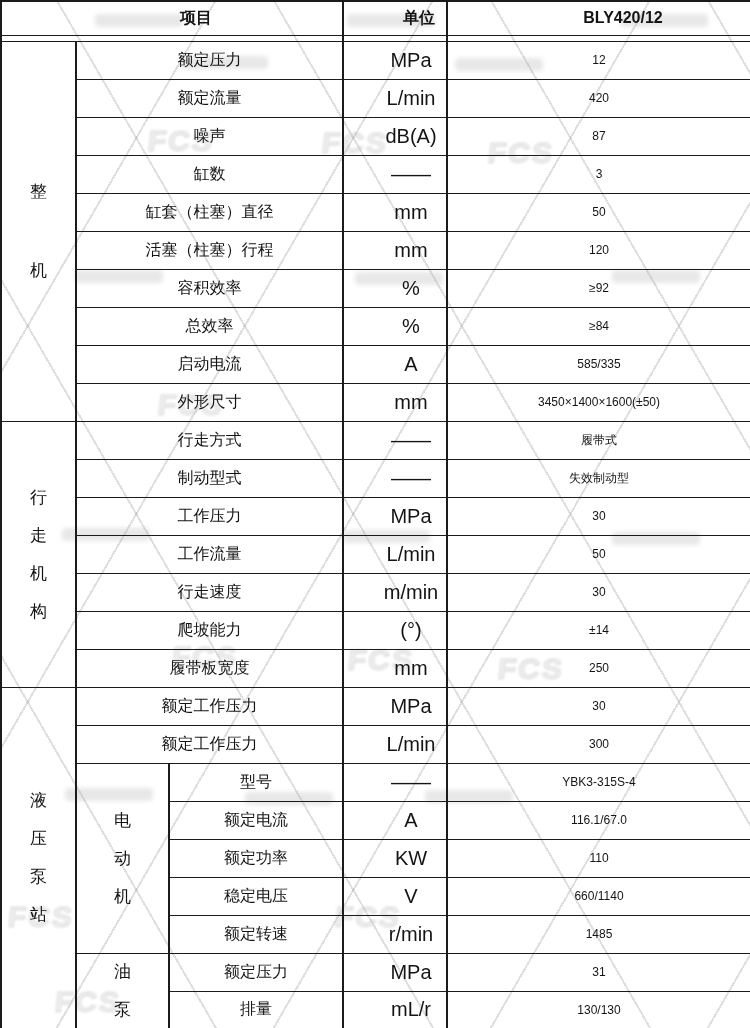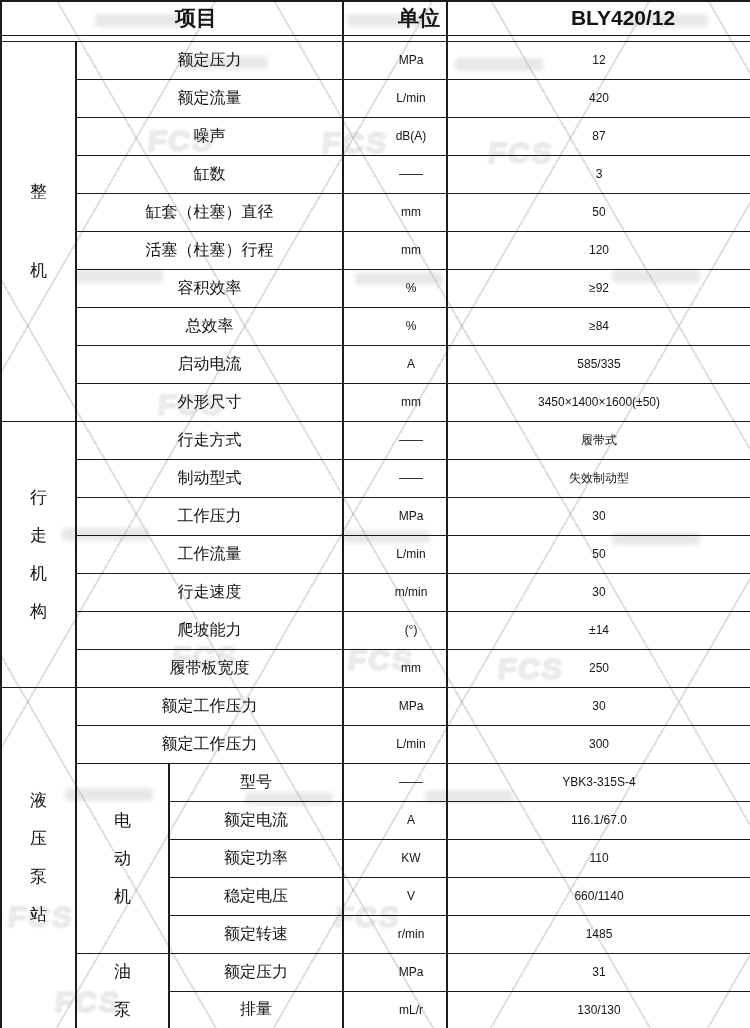--- a/index.html
+++ b/index.html
@@ -41,34 +41,34 @@
     border-collapse:collapse;table-layout:fixed;
     border:2px solid #1b1b1b;
   }
   td{
     border:1px solid #1b1b1b;
     border-left-width:2px;border-right-width:2px;
     text-align:center;vertical-align:middle;
     font-size:16px;padding:0;background:transparent;
     overflow:hidden;white-space:nowrap;
   }
-  tr.hd td{font-weight:bold;font-size:21px;padding-left:48px;}
+  tr.hd td{font-weight:bold;font-size:16px;padding-left:48px;}
   tr.hd{height:34px;}
   tr.gap{height:6px;}
   tr.gap td{padding:0;}
   tr.r{height:38px;}
   td.grp{vertical-align:middle;}
   .v-label{
     display:flex;flex-direction:column;align-items:center;justify-content:center;
     font-size:17px;line-height:17px;
   }
   .v-label.g1{gap:62px;}
   .v-label.g2,.v-label.g3,.v-label.gs{gap:21px;}
   td.val{font-size:12px;}
-  td.unit{font-size:12px;padding-left:32px;}
+  td.unit{font-size:20px;padding-left:32px;}
 </style>
 </head>
 <body>
 
 <div class="stage">
 
   <div class="wm">
     <div class="wm-diag"></div>
 
     <span class="wm-fcs" style="left:148px;top:124px;">FCS</span>

